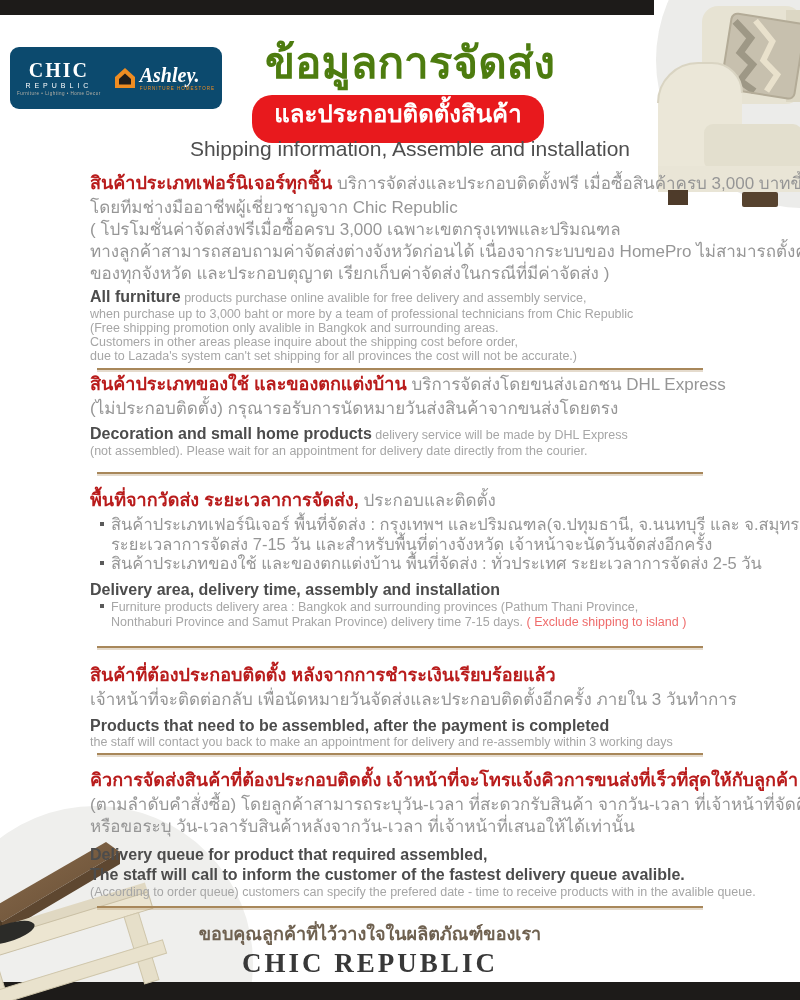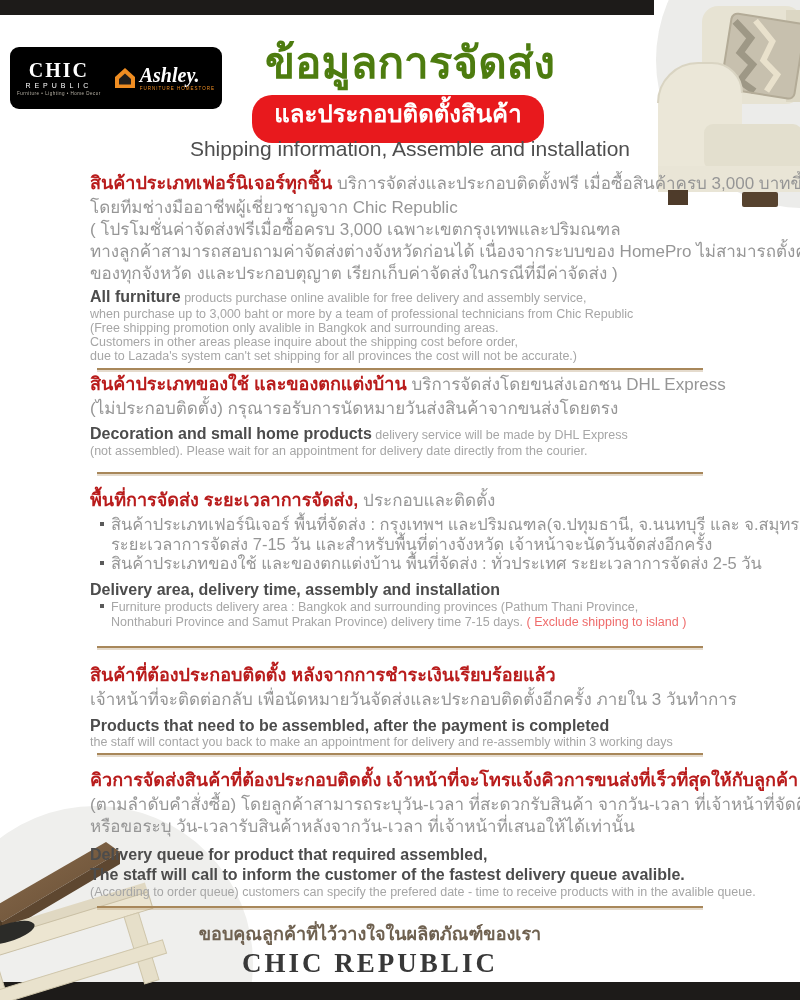--- a/index.html
+++ b/index.html
@@ -13,21 +13,21 @@
 
   
   .circle-tr { position:absolute; left:656px; top:-88px; width:296px; height:296px; border-radius:50%; background:#ececea; z-index:1; }
   .sofa-wrap { position:absolute; left:650px; top:6px; z-index:2; }
   .circle-bl { position:absolute; left:-62px; top:806px; width:315px; height:315px; border-radius:50%; background:#efefed; z-index:0; }
   .shelf-wrap { position:absolute; left:-8px; top:826px; z-index:2; }
 
   
   .logo-block {
     position:absolute; left:10px; top:47px; width:212px; height:62px;
-    background:#000000; border-radius:9px; z-index:5;
+    background:#0c4a6e; border-radius:9px; z-index:5;
     display:flex; align-items:center; justify-content:center; gap:13px;
   }
   .chic-logo { text-align:center; color:#fff; line-height:1; }
   .chic-logo .c1 { font-family:"Liberation Serif", serif; font-weight:bold; font-size:20px; letter-spacing:2px; }
   .chic-logo .c2 { font-size:7px; letter-spacing:4px; margin-top:2px; }
   .chic-logo .c3 { font-size:4.5px; letter-spacing:.5px; color:#b9b3a7; margin-top:3px; }
   .ashley-logo { display:flex; align-items:center; gap:4px; }
   .ashley-txt { line-height:1; }
   .ashley-txt .a1 { font-family:"Liberation Serif", serif; font-weight:bold; font-style:italic; font-size:20px; color:#fff; }
   .ashley-txt .a2 { font-size:4.5px; letter-spacing:1px; color:#ef8d22; margin-top:2px; }
@@ -137,21 +137,21 @@
 <div class="subtitle">Shipping information, Assemble and installation</div>
 
 <div class="sec" style="top:170px">
   <div class="th-line th-first">
     <span class="th-lead">สินค้าประเภทเฟอร์นิเจอร์ทุกชิ้น</span>
     <span>บริการจัดส่งและประกอบติดตั้งฟรี เมื่อซื้อสินค้าครบ 3,000 บาทขึ้นไป</span>
   </div>
   <div class="th-line">โดยทีมช่างมืออาชีพผู้เชี่ยวชาญจาก Chic Republic</div>
   <div class="th-line">( โปรโมชั่นค่าจัดส่งฟรีเมื่อซื้อครบ 3,000 เฉพาะเขตกรุงเทพและปริมณฑล</div>
   <div class="th-line">ทางลูกค้าสามารถสอบถามค่าจัดส่งต่างจังหวัดก่อนได้ เนื่องจากระบบของ HomePro ไม่สามารถตั้งค่าจัดส่ง</div>
-  <div class="th-line">ของทุกจังหวัด งและประกอบตุญาต เรียกเก็บค่าจัดส่งในกรณีที่มีค่าจัดส่ง )</div>
+  <div class="th-line">ของทุกจังหวัด และประกอบตุญาต เรียกเก็บค่าจัดส่งในกรณีที่มีค่าจัดส่ง )</div>
   <div class="mt3">
     <div class="en-line en-first">
       <span class="en-lead">All furniture</span>
       <span>products purchase online avalible for free delivery and assembly service,</span>
     </div>
     <div class="en-line">when purchase up to 3,000 baht or more by a team of professional technicians from Chic Republic</div>
     <div class="en-line">(Free shipping promotion only avalible in Bangkok and surrounding areas.</div>
     <div class="en-line">Customers in other areas please inquire about the shipping cost before order,</div>
     <div class="en-line">due to Lazada's system can't set shipping for all provinces the cost will not be accurate.)</div>
   </div>
@@ -169,21 +169,21 @@
       <span class="en-lead">Decoration and small home products</span>
       <span>delivery service will be made by DHL Express</span>
     </div>
     <div class="en-line">(not assembled). Please wait for an appointment for delivery date directly from the courier.</div>
   </div>
 </div>
 <div class="rule" style="top: 472px; background: rgb(168, 135, 90);"></div>
 
 <div class="sec" style="top:486px">
   <div class="th-line" style="line-height:28px">
-    <span class="th-lead">พื้นที่การจัดส่ง ระยะเวลาการจัดส่ง,</span>
+    <span class="th-lead">พื้นที่จากวัดส่ง ระยะเวลาการจัดส่ง,</span>
     <span>ประกอบและติดตั้ง</span>
   </div>
   <div class="bullet-row">
     <span class="sq"></span>
     <span class="th-bullet">สินค้าประเภทเฟอร์นิเจอร์ พื้นที่จัดส่ง : กรุงเทพฯ และปริมณฑล(จ.ปทุมธานี, จ.นนทบุรี และ จ.สมุทรปราการ)</span>
   </div>
   <div class="th-bullet indent">ระยะเวลาการจัดส่ง 7-15 วัน และสำหรับพื้นที่ต่างจังหวัด เจ้าหน้าจะนัดวันจัดส่งอีกครั้ง</div>
   <div class="bullet-row">
     <span class="sq"></span>
     <span class="th-bullet">สินค้าประเภทของใช้ และของตกแต่งบ้าน พื้นที่จัดส่ง : ทั่วประเทศ ระยะเวลาการจัดส่ง 2-5 วัน</span>

